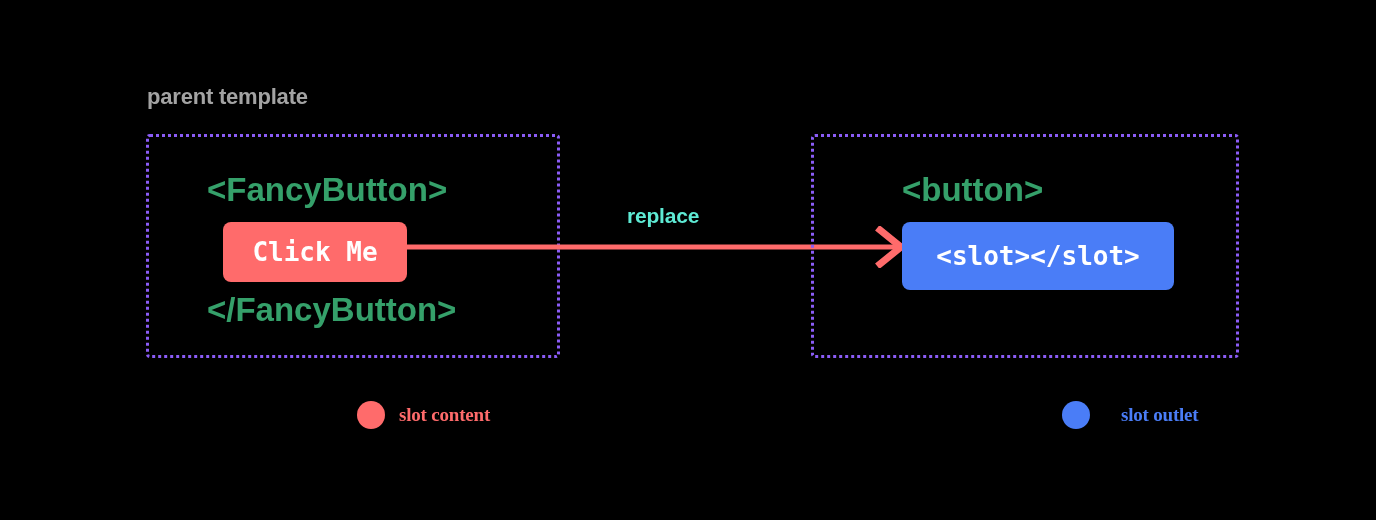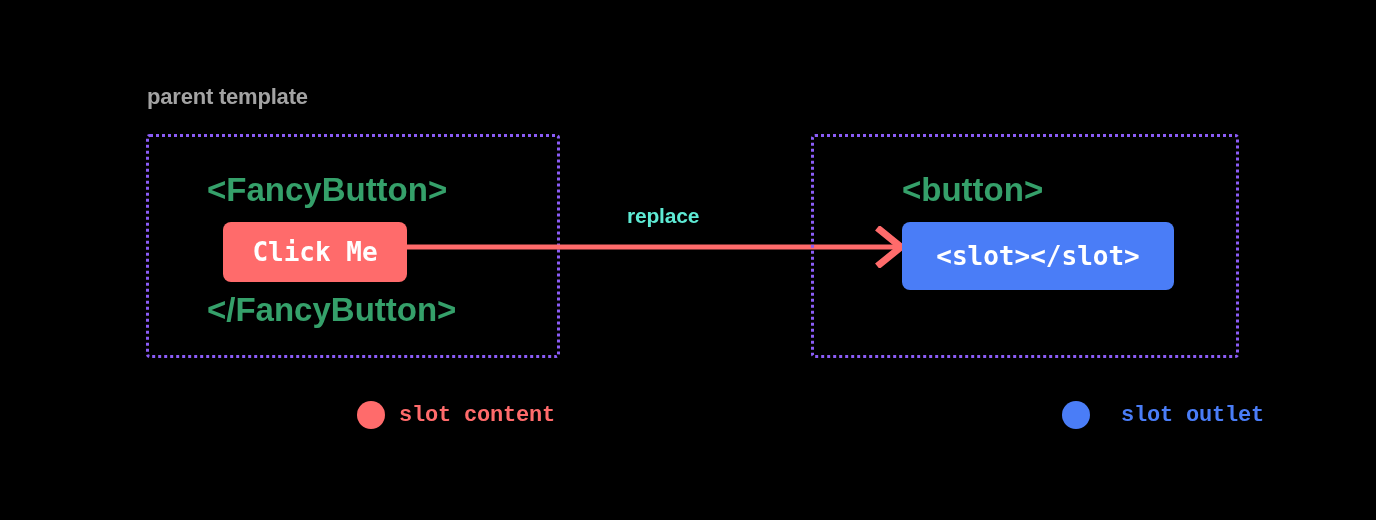--- a/index.html
+++ b/index.html
@@ -126,22 +126,22 @@
   .legend-dot {
     width: 28px;
     height: 28px;
     border-radius: 50%;
     flex: 0 0 auto;
   }
   .legend-dot.coral { background: #FF6B6B; }
   .legend-dot.blue  { background: #4A7DF7; }
 
   .legend-label {
-    font-family: Liberation Mono, monospace;
-    font-size: 22px;
+    font-family: Liberation Serif, serif;
+    font-size: 19px;
     font-weight: bold;
     letter-spacing: -0.2px;
   }
   .legend-label.coral { color: #FF6B6B; }
   .legend-label.blue  { color: #4A7DF7; }
 </style>
 </head>
 <body>
 
 <div class="stage">

